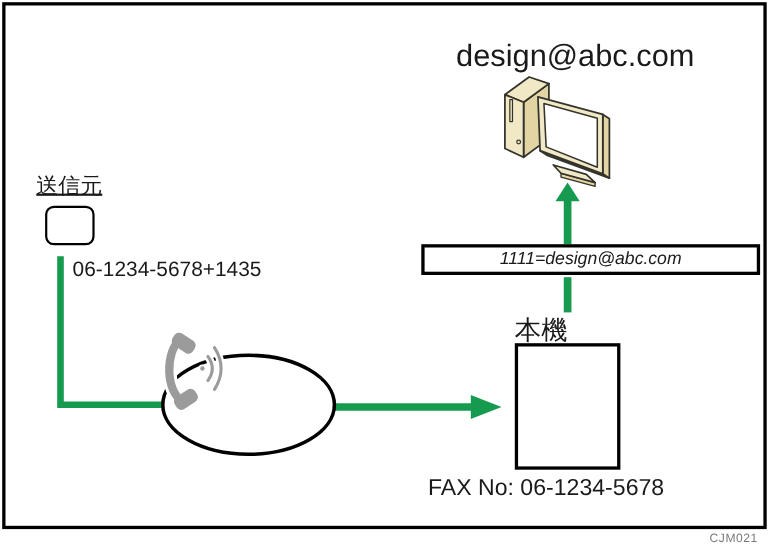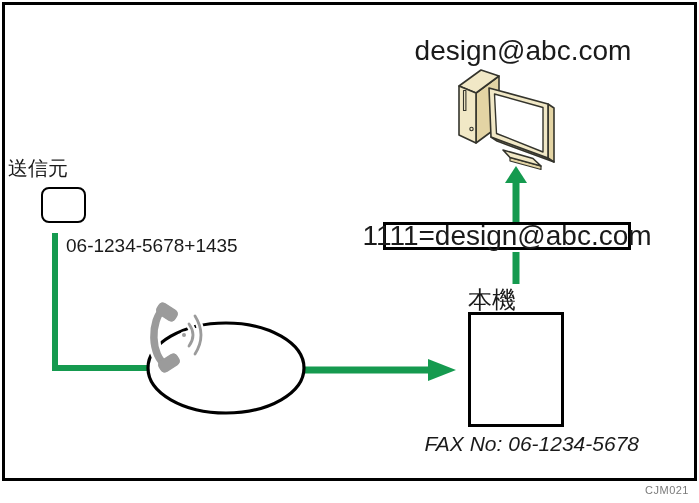--- a/index.html
+++ b/index.html
@@ -22,46 +22,47 @@
     width: 695px; height: 479px;
     border: 3px solid #000000;
     box-sizing: border-box;
   }
   .art {
     position: absolute;
     left: 0; top: 0;
   }
   .txt { position: absolute; white-space: nowrap; }
   .t-email   { left: 398px; top: 35px;  width: 250px; text-align: center; font-size: 28px; }
-  .t-sender  { left: 8px;  top: 155px; font-size: 20px; }
+  .t-sender  { left: 33px;  top: 155px; font-size: 20px; text-decoration: underline; }
   .t-dial1   { left: 66px;  top: 235px; font-size: 19px; }
   .t-dial2   { left: 66px;  top: 258px; font-size: 19px; }
   .t-machine { left: 468px; top: 284px; width: 96px; text-align: left; font-size: 24px; }
-  .t-fax     { left: 389px; top: 432px; width: 250px; text-align: right; font-size: 21px; font-style: italic; }
+  .t-fax     { left: 389px; top: 432px; width: 250px; text-align: left; font-size: 21px; }
   .t-code    { right: 10px;  top: 484px; font-size: 11px; color: #7a7a7a; letter-spacing: 0.5px; }
   .sender-box {
     position: absolute;
     left: 41px; top: 187px;
     width: 45px; height: 36px;
     border: 2px solid #000000;
     border-radius: 8px;
     box-sizing: border-box;
     background: #ffffff;
   }
   .routing-box {
     position: absolute;
     left: 383px; top: 222px;
-    width: 248px; height: 28px;
+    width: 308px; height: 28px;
     border: 3px solid #000000;
     box-sizing: border-box;
     background: #ffffff;
     display: flex;
     align-items: center;
     justify-content: center;
-    font-size: 28px;
+    font-size: 16px;
+    font-style: italic;
   }
   .machine-box {
     position: absolute;
     left: 468px; top: 312px;
     width: 96px; height: 115px;
     border: 3px solid #000000;
     box-sizing: border-box;
     background: #ffffff;
   }
 </style>

